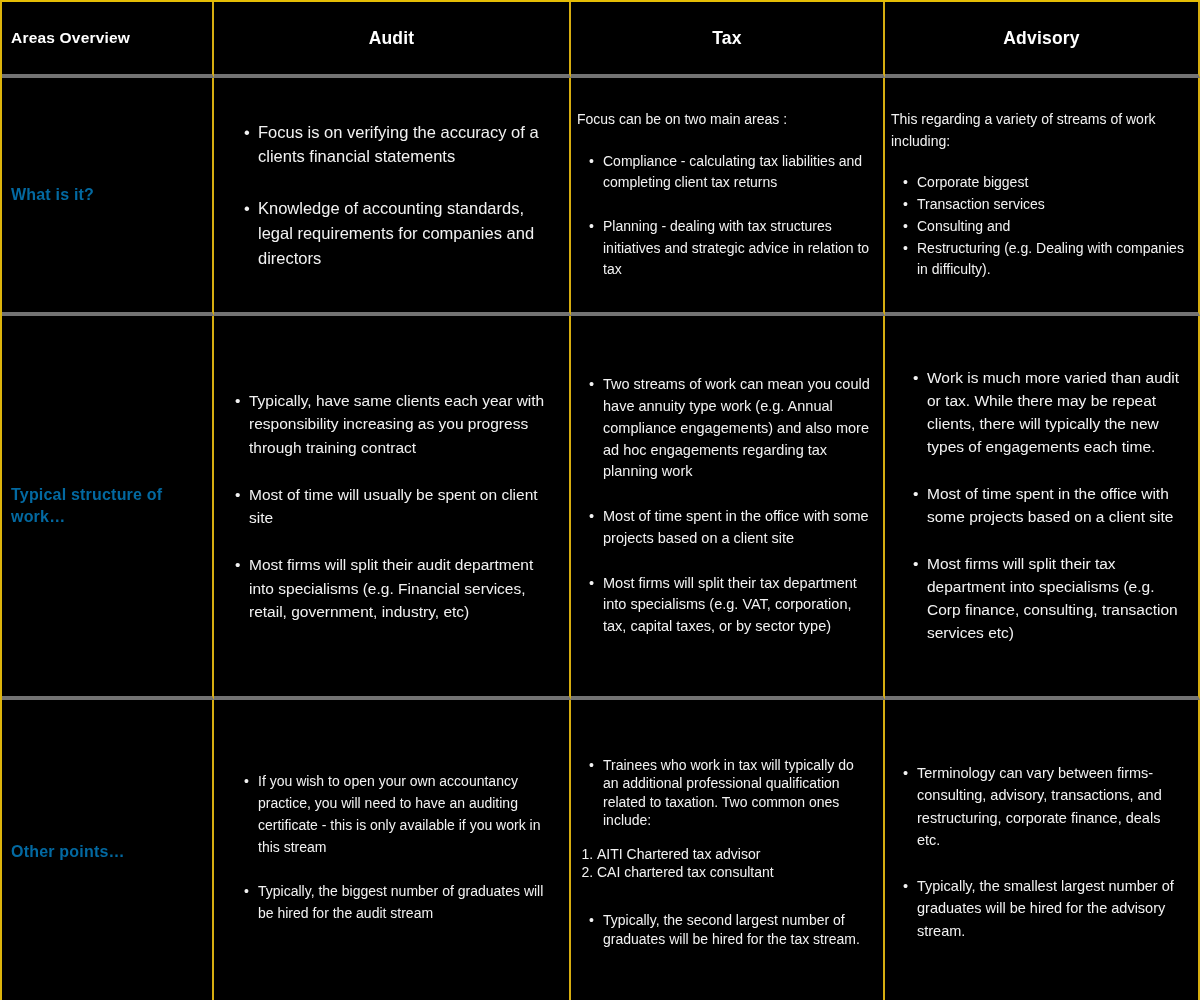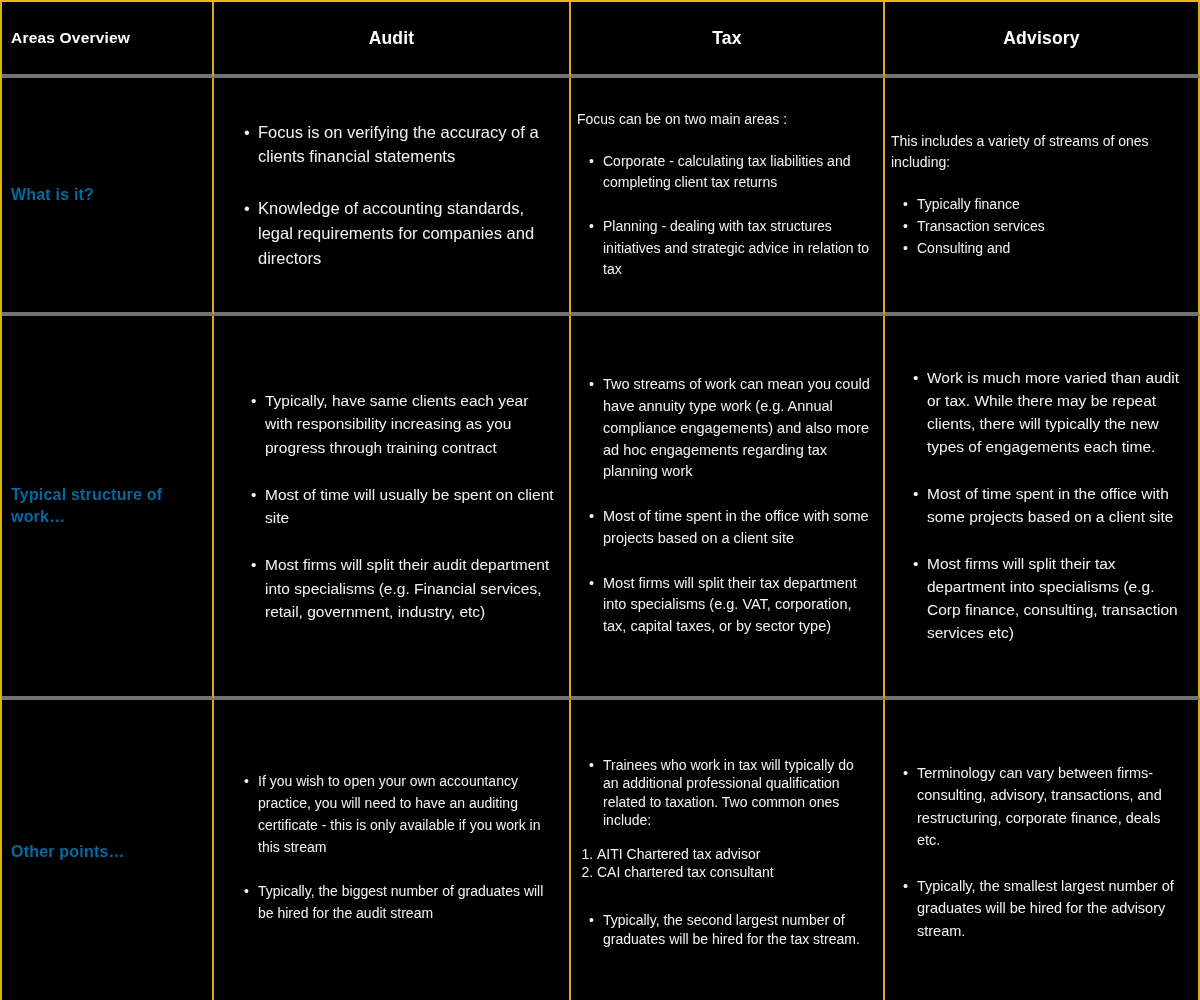--- a/index.html
+++ b/index.html
@@ -92,21 +92,21 @@
   .c-r0-audit li { margin-bottom: 27px; }
   .c-r0-audit li:last-child { margin-bottom: 0; }
 
   .c-r0-tax { font-size: 14px; line-height: 1.55; }
   .c-r0-tax li { margin-bottom: 22px; }
   .c-r0-tax li:last-child { margin-bottom: 0; }
 
   .c-r0-adv { font-size: 14px; line-height: 1.55; }
   .c-r0-adv li { margin-bottom: 0; }
 
-  .c-r1-audit { font-size: 15.5px; line-height: 1.5; padding-left: 25px; }
+  .c-r1-audit { font-size: 15.5px; line-height: 1.5; padding-left: 9px; }
   .c-r1-audit li { margin-bottom: 24px; }
   .c-r1-audit li:last-child { margin-bottom: 0; }
 
   .c-r1-tax { font-size: 14.5px; line-height: 1.5; }
   .c-r1-tax li { margin-bottom: 23px; }
   .c-r1-tax li:last-child { margin-bottom: 0; }
 
   .c-r1-adv { font-size: 15.5px; line-height: 1.48; padding-left: 16px; }
   .c-r1-adv li { margin-bottom: 24px; }
   .c-r1-adv li:last-child { margin-bottom: 0; }
@@ -137,31 +137,32 @@
   <div class="cell content c-r0-audit">
     <ul>
       <li>Focus is on verifying the accuracy of a clients financial statements</li>
       <li>Knowledge of accounting standards, legal requirements for companies and directors</li>
     </ul>
   </div>
 
   <div class="cell content c-r0-tax">
     <p class="intro">Focus can be on two main areas :</p>
     <ul>
-      <li>Corporate - calculating tax liabilities and completing client tax returns</li>
+      <li>Compliance - calculating tax liabilities and completing client tax returns</li>
       <li>Planning - dealing with tax structures initiatives and strategic advice in relation to tax</li>
     </ul>
   </div>
 
   <div class="cell content c-r0-adv">
-    <p class="intro">This includes a variety of streams of ones including:</p>
-    <ul>
-      <li>Typically finance</li>
+    <p class="intro">This regarding a variety of streams of work including:</p>
+    <ul>
+      <li>Corporate biggest</li>
       <li>Transaction services</li>
       <li>Consulting and</li>
+      <li>Restructuring (e.g. Dealing with companies in difficulty).</li>
     </ul>
   </div>
 
   <div class="cell rowlabel">Typical structure of work…</div>
 
   <div class="cell content c-r1-audit">
     <ul>
       <li>Typically, have same clients each year with responsibility increasing as you progress through training contract</li>
       <li>Most of time will usually be spent on client site</li>
       <li>Most firms will split their audit department into specialisms  (e.g. Financial services, retail, government, industry, etc)</li>

